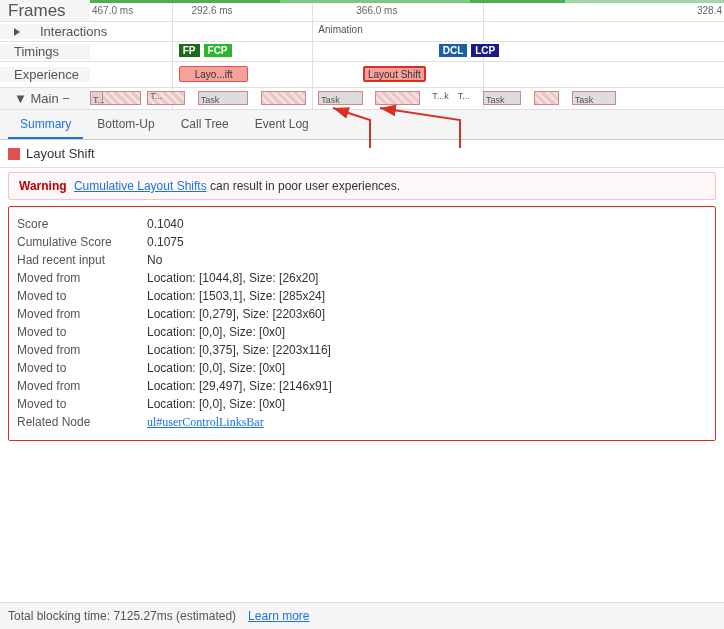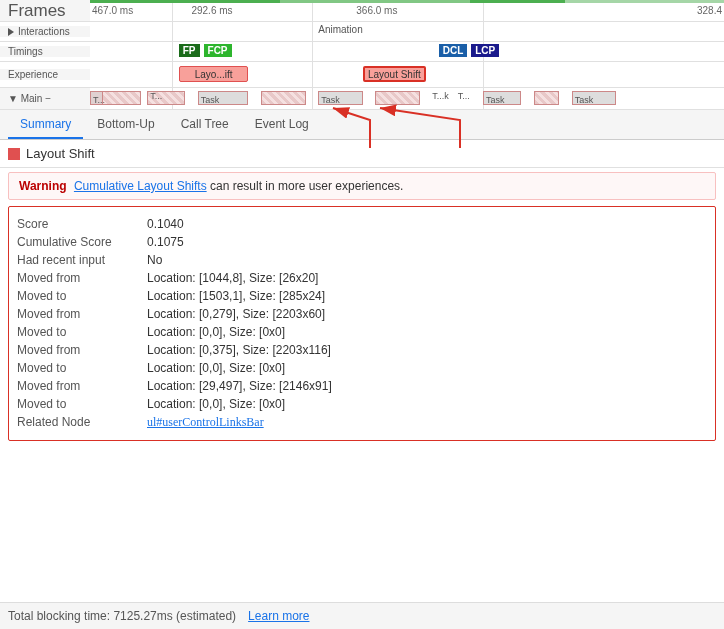--- a/index.html
+++ b/index.html
@@ -18,28 +18,28 @@
       align-items: center;
       height: 20px;
       border-bottom: 1px solid #e0e0e0;
       position: relative;
       overflow: hidden;
     }
 
     .timeline-label {
       width: 90px;
       min-width: 90px;
-      padding-left: 8px;
-      font-size: 10px;
+      padding-left: 14px;
+      font-size: 13px;
       color: #555;
       background: #f5f5f5;
       z-index: 2;
       display: flex;
       align-items: center;
-      gap: 4px;
+      gap: 20px;
     }
 
     .timeline-content {
       flex: 1;
       position: relative;
       height: 100%;
       background: #fff;
     }
 
     
@@ -429,21 +429,21 @@
 </div>
 
 <div class="title-row">
   <span class="title-icon"></span>
   <span>Layout Shift</span>
 </div>
 
 <div class="warning-bar">
   <span class="warning-label">Warning</span>
   <span class="warning-link">Cumulative Layout Shifts</span>
-  <span>can result in more user experiences.</span>
+  <span>can result in poor user experiences.</span>
 </div>
 
 <div class="details-panel" id="details-panel">
 <div class="detail-row">
       <span class="detail-label">Score</span>
       <span class="detail-value">0.1040</span>
     </div>
     <div class="detail-row">
       <span class="detail-label">Cumulative Score</span>
       <span class="detail-value">0.1075</span>

